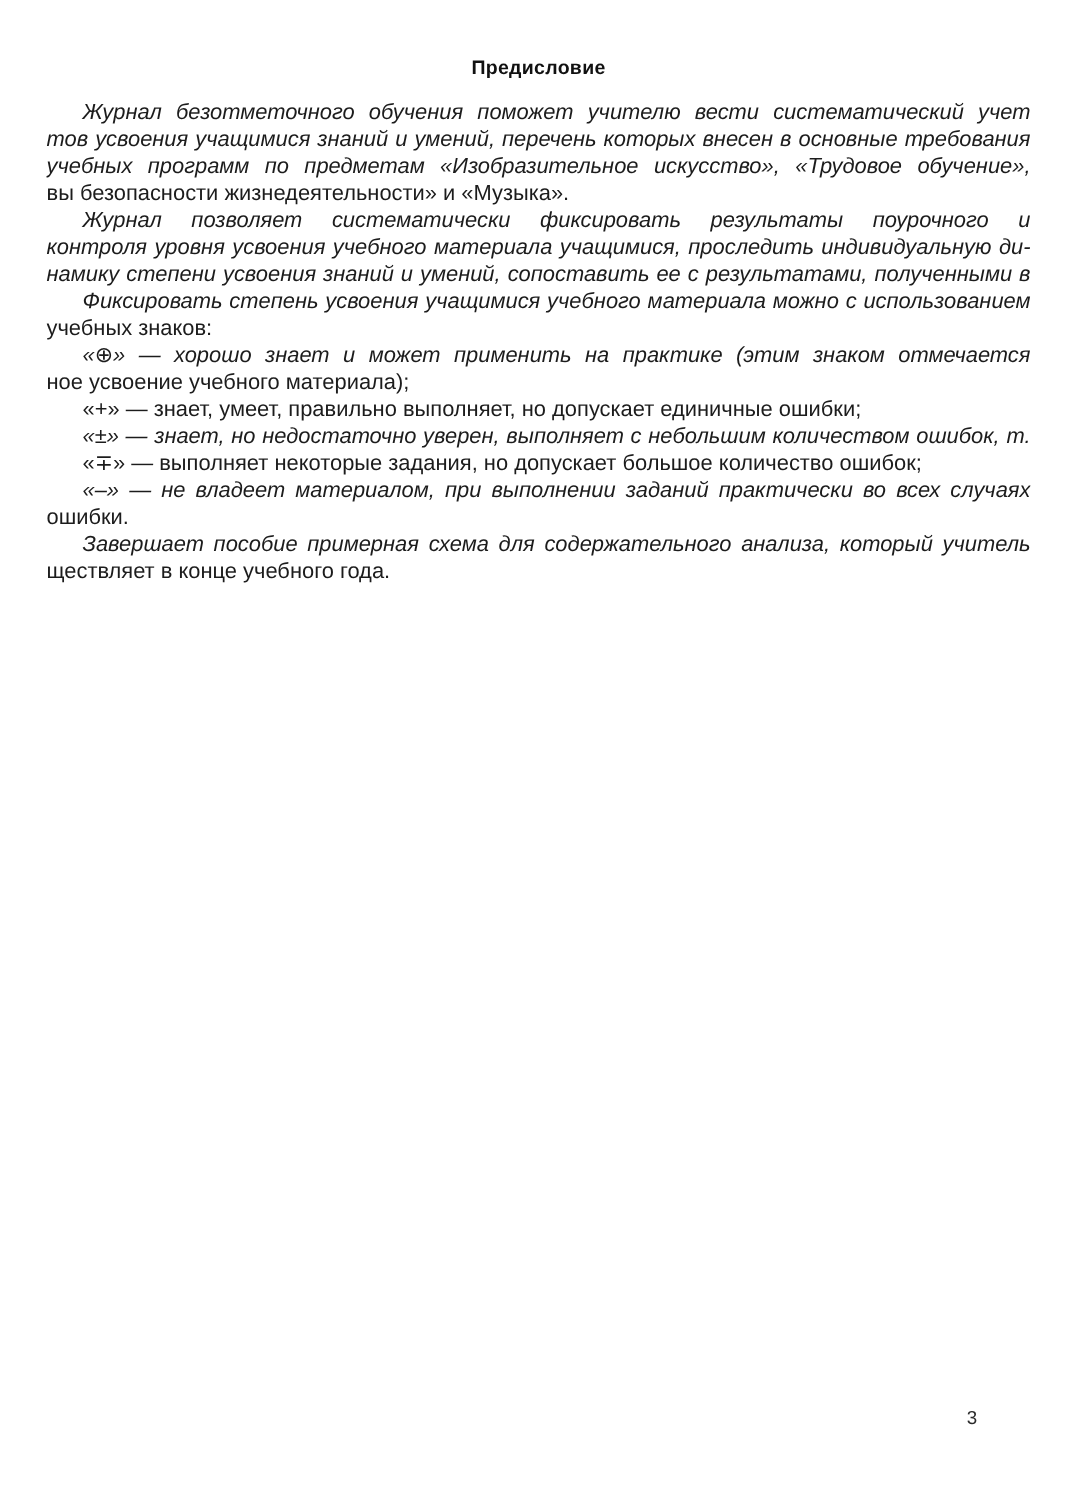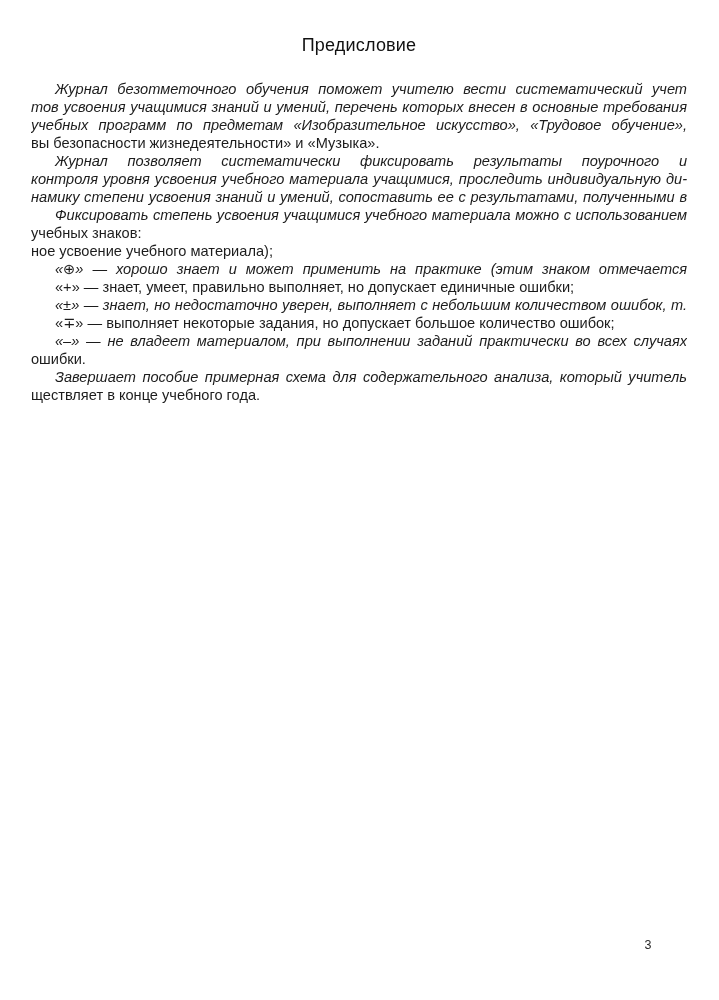--- a/index.html
+++ b/index.html
@@ -15,26 +15,26 @@
     color: #1c1c1c;
     overflow: hidden;
   }
   .page {
     position: absolute;
     left: 31px;
     top: 35px;
     width: 656px;
   }
   .doc-title {
-    font-size: 18px;
+    font-size: 13px;
     line-height: 20px;
-    font-weight: normal;
+    font-weight: bold;
     text-align: center;
     color: #111111;
-    margin: 0 0 25px 0;
+    margin: 0 0 11px 0;
     letter-spacing: 0.2px;
   }
   .para {
     margin: 0;
   }
   .line {
     font-size: 14.6px;
     line-height: 18px;
     height: 18px;
     overflow: hidden;
@@ -75,22 +75,22 @@
       <div class="para">
         <div class="line first justify">Журнал позволяет систематически фиксировать результаты поурочного и безопасности</div>
         <div class="line justify">контроля уровня усвоения учебного материала учащимися, проследить индивидуальную ди-</div>
         <div class="line justify">намику степени усвоения знаний и умений, сопоставить ее с результатами, полученными в пре-</div>
       </div>
       <div class="para">
         <div class="line first justify">Фиксировать степень усвоения учащимися учебного материала можно с использованием</div>
         <div class="line">учебных знаков:</div>
       </div>
       <div class="para">
+        <div class="line first justify">«⊕» — хорошо знает и может применить на практике (этим знаком отмечается только проч-</div>
         <div class="line">ное усвоение учебного материала);</div>
-        <div class="line first justify">«⊕» — хорошо знает и может применить на практике (этим знаком отмечается только проч-</div>
       </div>
       <div class="para">
         <div class="line first">«+» — знает, умеет, правильно выполняет, но допускает единичные ошибки;</div>
       </div>
       <div class="para">
         <div class="line first justify">«±» — знает, но недостаточно уверен, выполняет с небольшим количеством ошибок, т. е.</div>
       </div>
       <div class="para">
         <div class="line first">«∓» — выполняет некоторые задания, но допускает большое количество ошибок;</div>
       </div>

